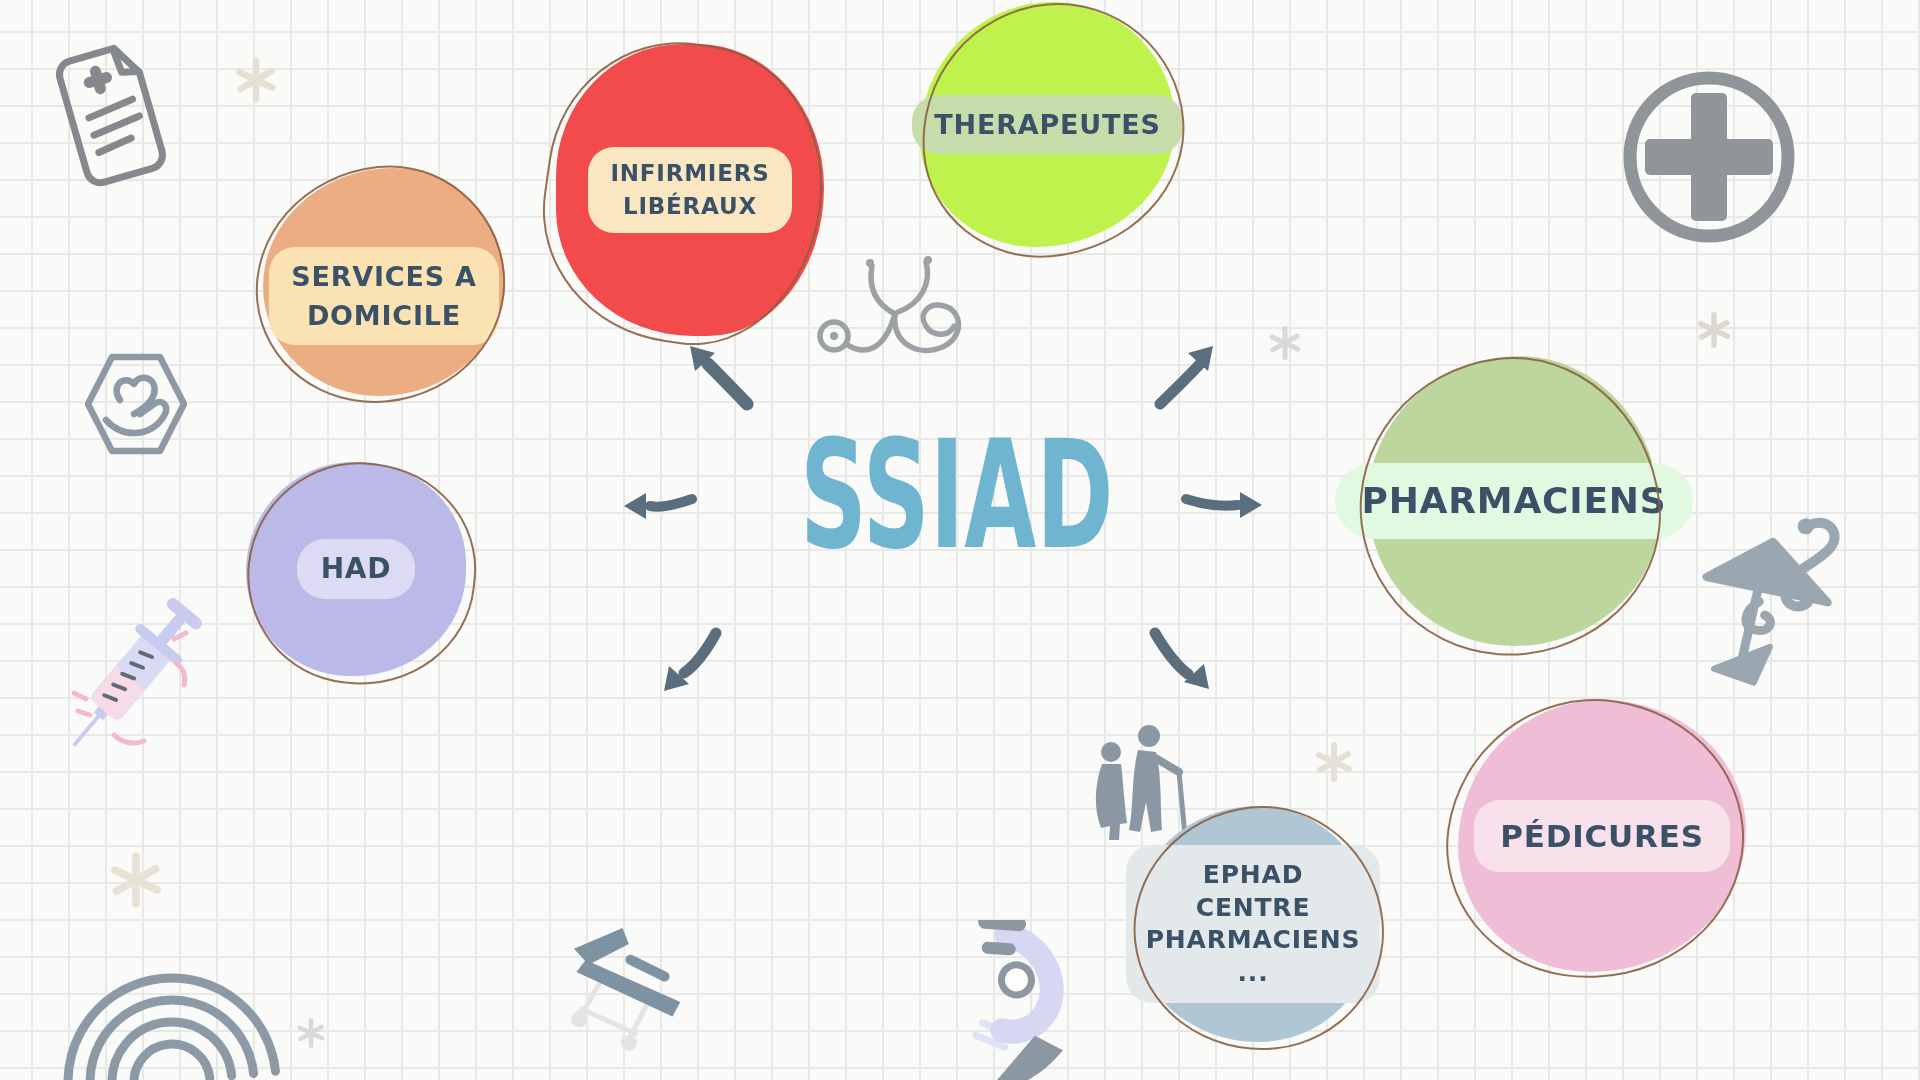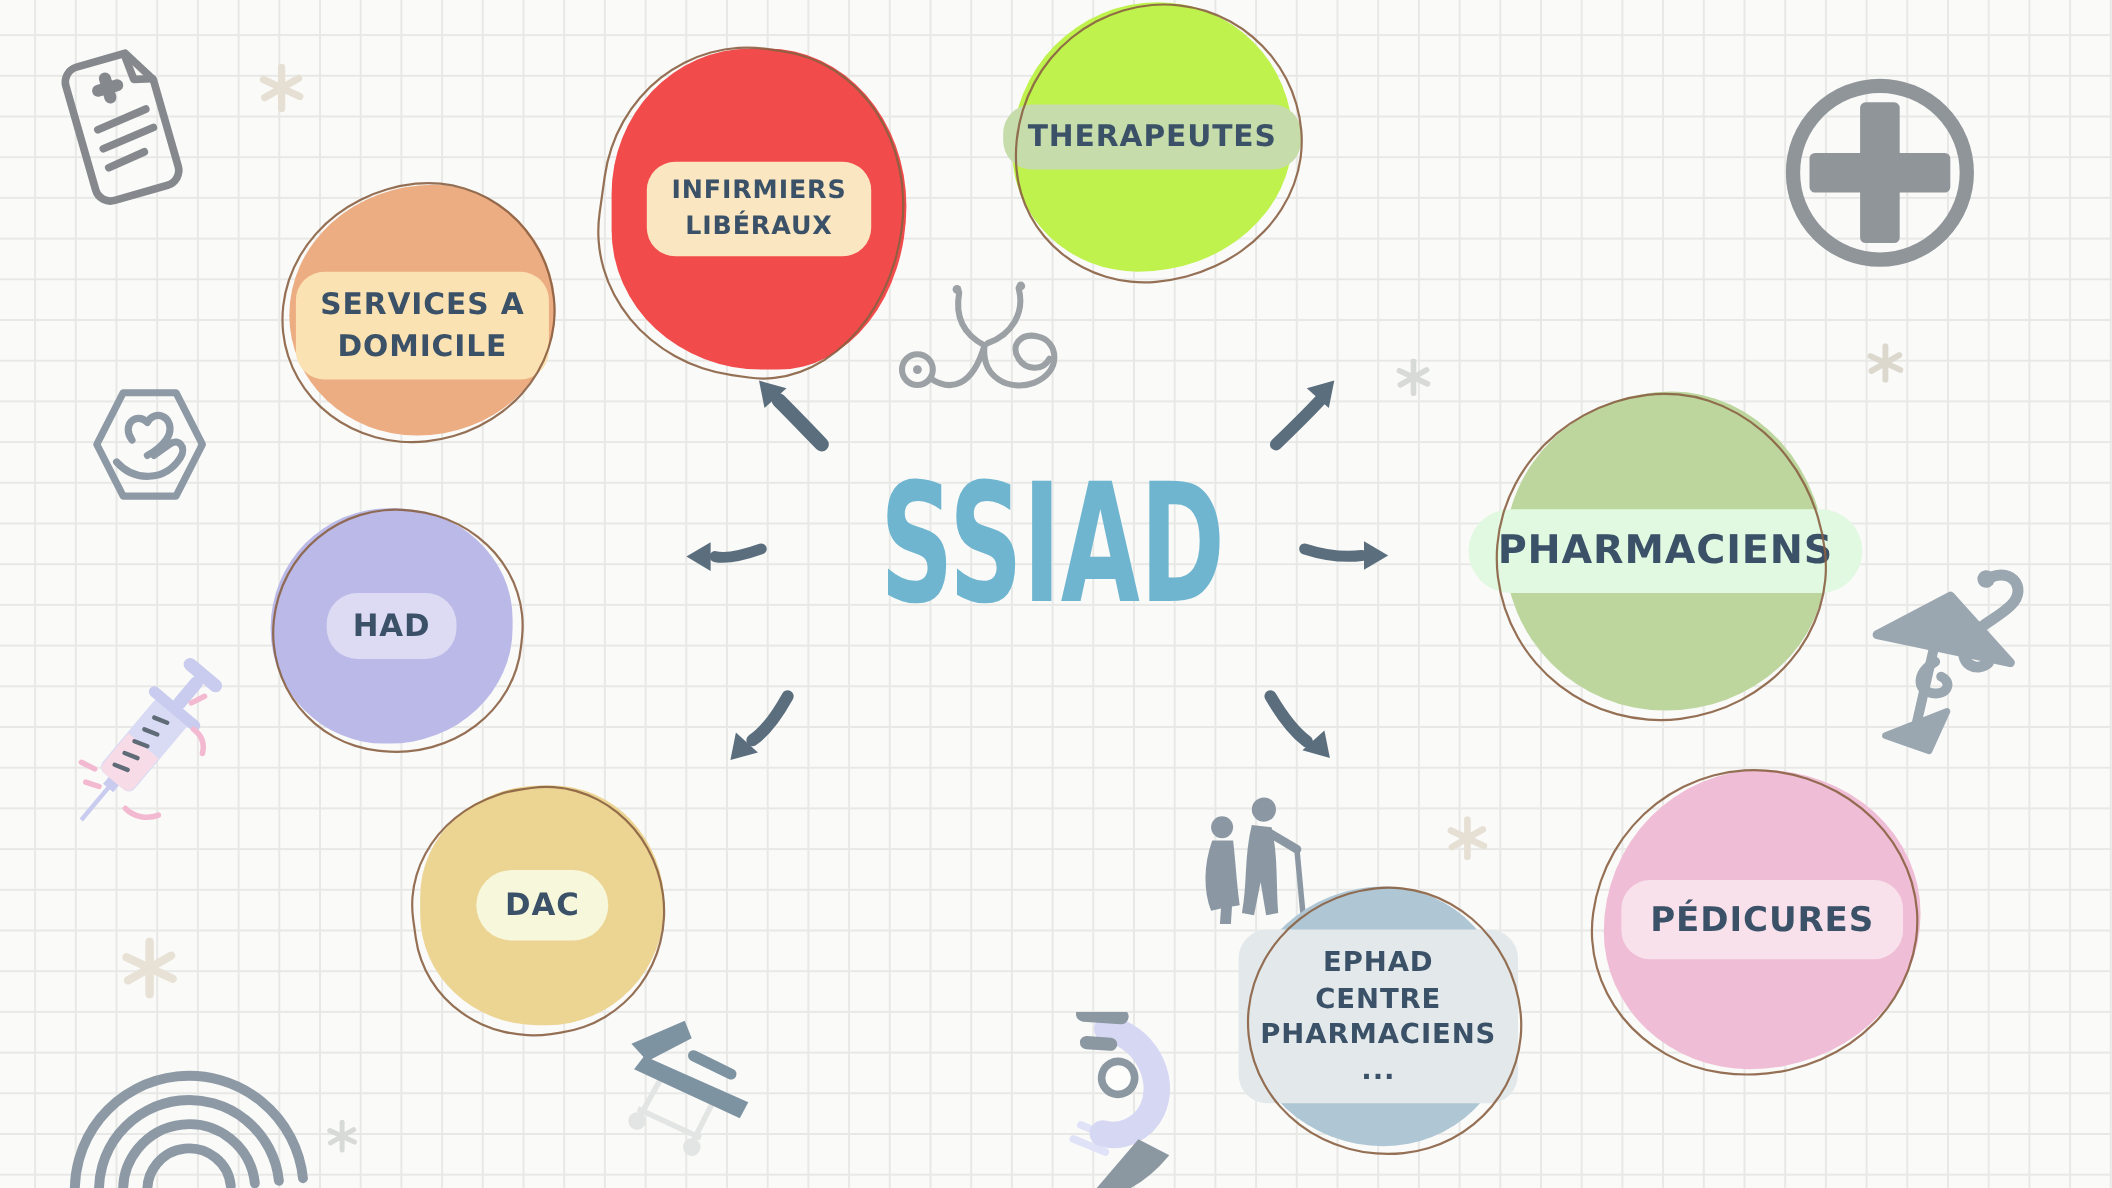--- a/index.html
+++ b/index.html
@@ -303,25 +303,20 @@
       <span>PHARMACIENS</span>
     </div>
   </div>
 
   <div class="node n5" style="--blob: #BBB9E7; --label: #DDDBF3;">
     <div class="label">
       <span>HAD</span>
     </div>
   </div>
 
-  <div class="node n6" style="--blob: #ECD492; --label: #F7F7DC;">
-    <div class="label">
-      <span>DAC</span>
-    </div>
-  </div>
 
 
   <div class="node n8" style="--blob: #AFC7D5; --label: #E3E9EB;">
     <div class="label">
       <span>EPHAD</span>
       <span>CENTRE</span>
       <span>PHARMACIENS</span>
       <span>...</span>
     </div>
   </div>

